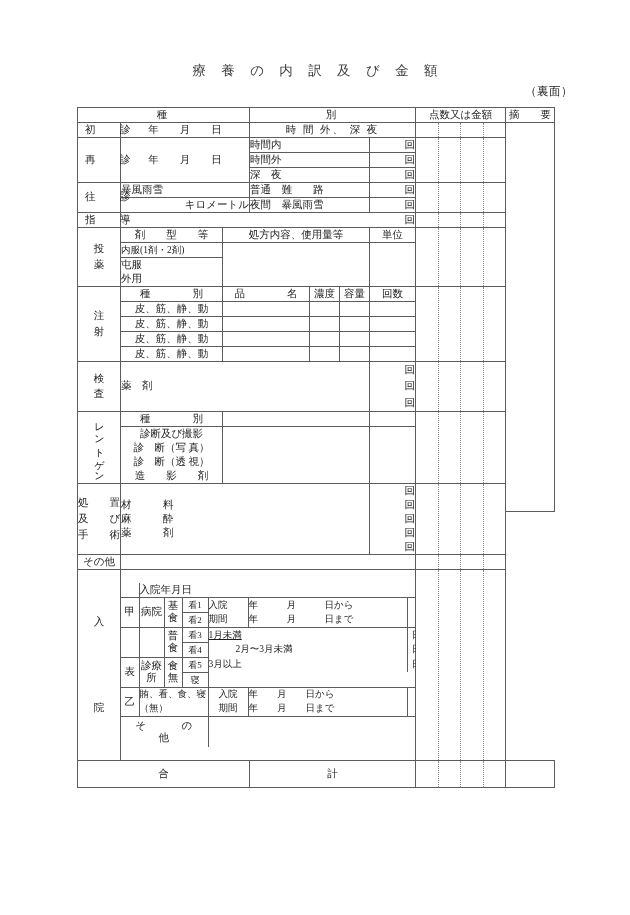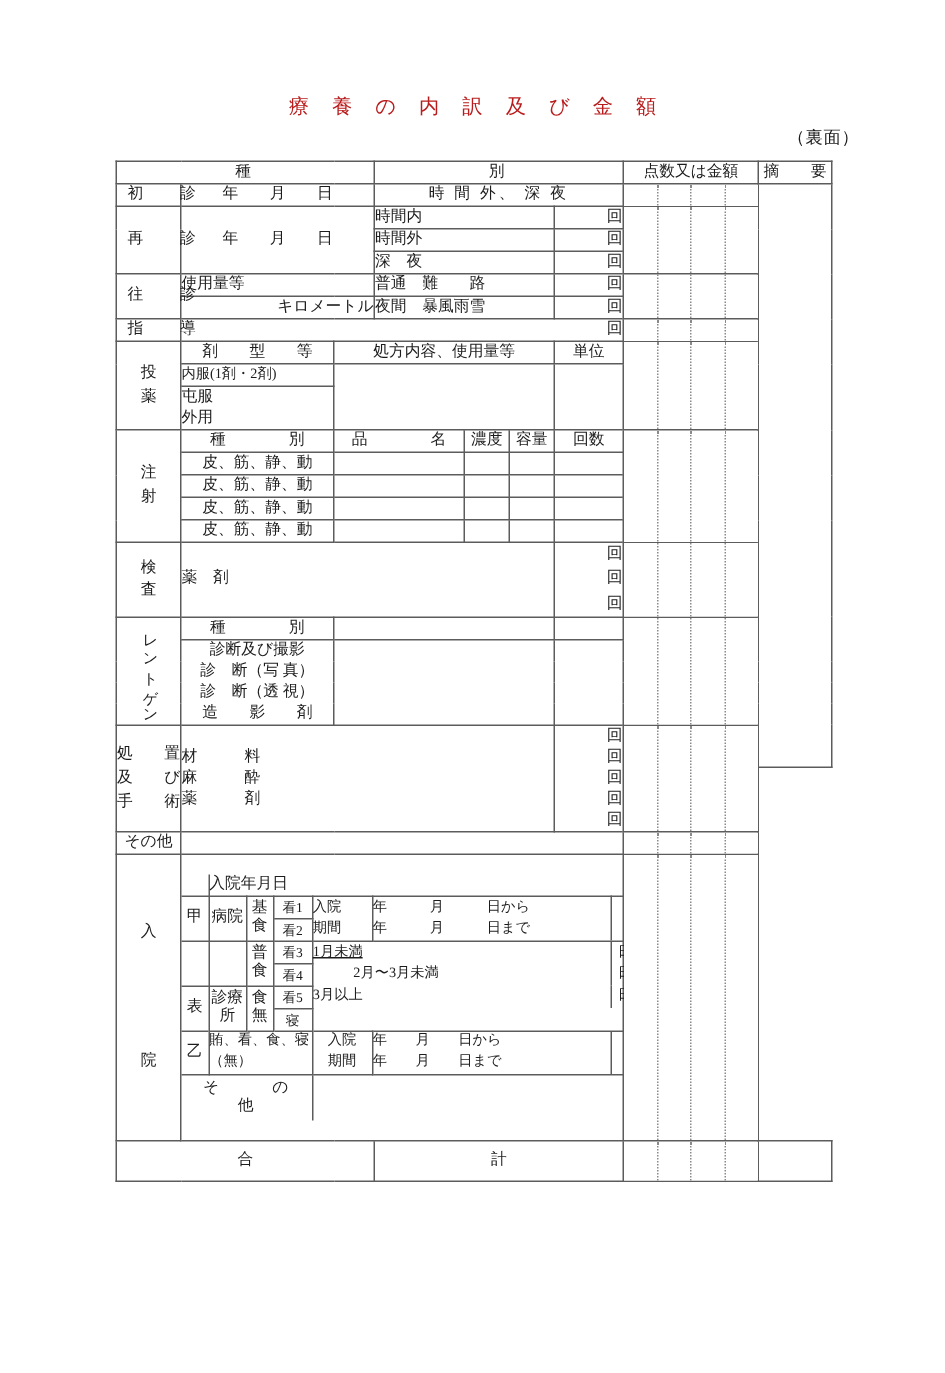--- a/index.html
+++ b/index.html
@@ -23,21 +23,21 @@
   }
   .doc-title {
     position: absolute;
     left: 0;
     top: 62px;
     width: 630px;
     text-align: center;
     font-size: 13.5px;
     letter-spacing: 6px;
     text-indent: 6px;
-    color: #b91c1c;
+    color: #404040;
   }
   .side-note {
     position: absolute;
     right: 57px;
     top: 84px;
     font-size: 11.5px;
     letter-spacing: 0.5px;
   }
 
   table.form {
@@ -206,21 +206,21 @@
       <td class="l" colspan="4">時間外</td>
       <td class="r">回</td>
     </tr>
     <tr>
       <td class="l" colspan="4">深　夜</td>
       <td class="r">回</td>
     </tr>
 
     <tr>
       <td class="lbl" rowspan="2">往　診</td>
-      <td class="l" colspan="3">使用量等</td>
+      <td class="l" colspan="3">暴風雨雪</td>
       <td class="l" colspan="4">普通　難　　路</td>
       <td class="r">回</td>
       <td class="amount" rowspan="2">
         <span class="amount-grid">
               <i></i>
               <i></i>
               <i></i>
               <i></i>
             </span>
       </td>

